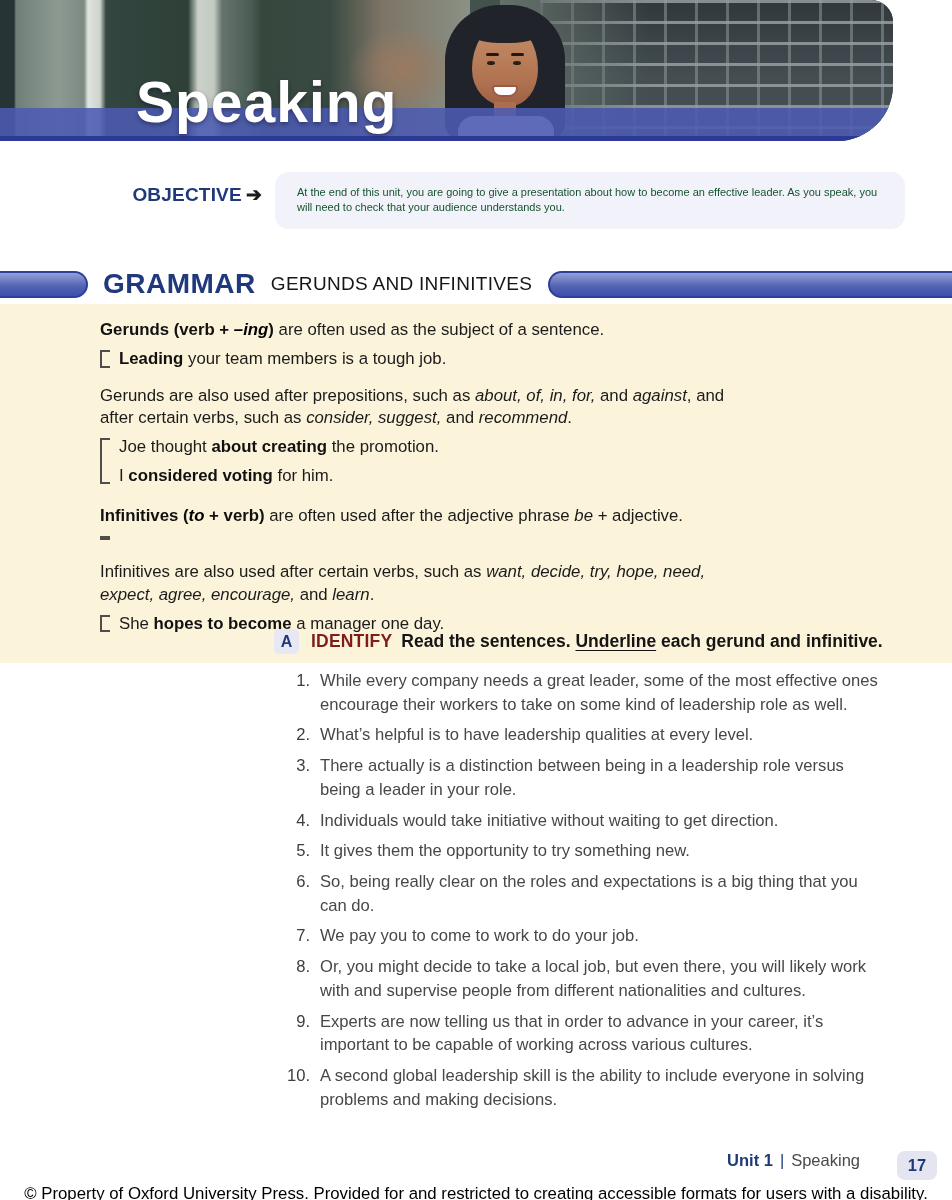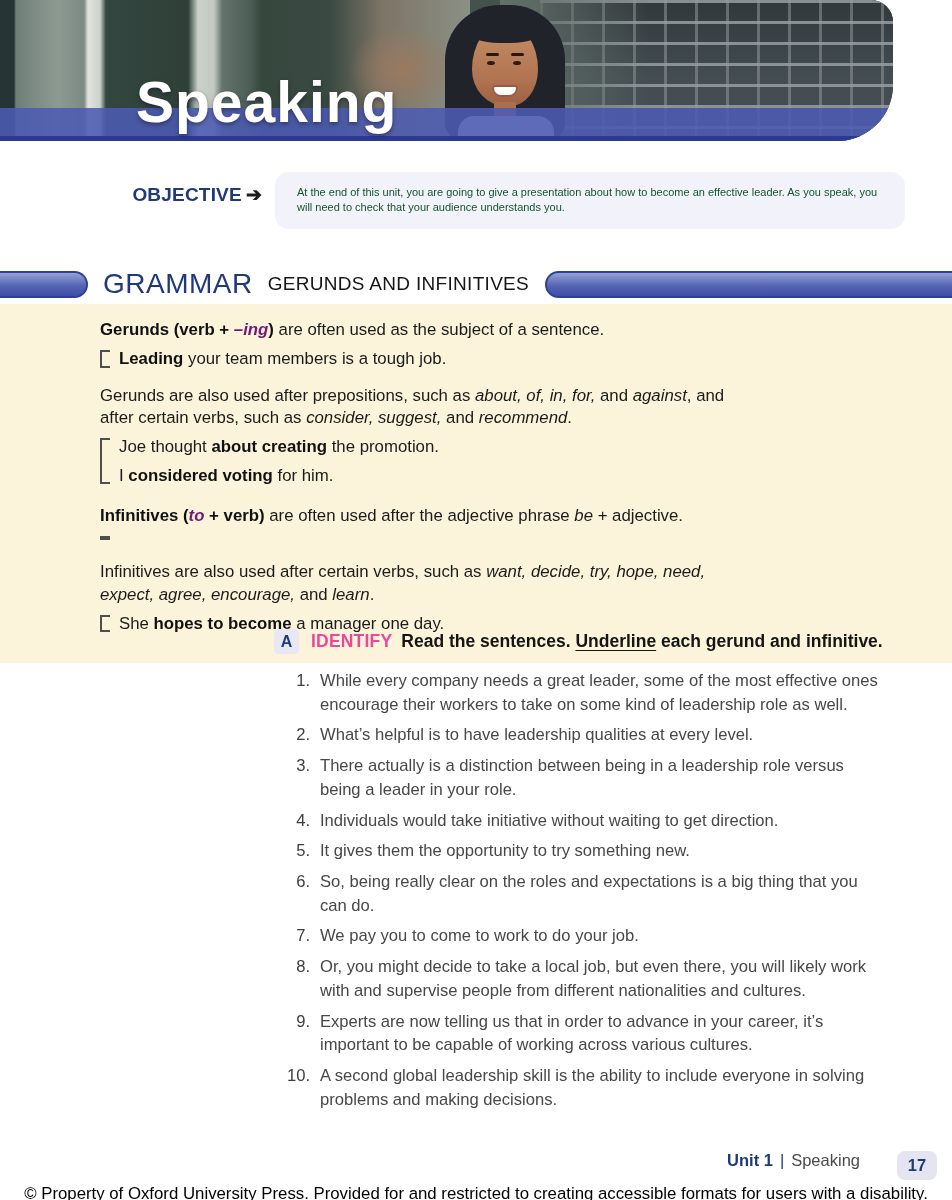--- a/index.html
+++ b/index.html
@@ -52,43 +52,43 @@
   .obj-arrow{color:#1c1c1c;margin-left:4px;font-weight:bold;}
   .obj-box{flex:1;background:#f2f3fa;border-radius:14px;padding:13px 22px 15px;
         font-size:11px;line-height:1.34;color:#14532d;}
 
   
   .gram-head{position:absolute;top:268px;left:0;right:0;display:flex;align-items:center;height:32px;}
   .pill{height:27px;box-sizing:border-box;border:2px solid #2e3f9b;
         background:linear-gradient(180deg,#95a2d4,#5565b4 55%,#3c4ea8);}
   .pill-left{width:88px;border-radius:0 14px 14px 0;border-left:none;}
   .pill-right{flex:1;margin-left:16px;border-radius:14px 0 0 14px;border-right:none;}
-  .gram-title{margin-left:15px;font-size:28px;font-weight:normal;color:#20397c;letter-spacing:0.5px;}
+  .gram-title{margin-left:15px;font-size:28px;font-weight:bold;color:#20397c;letter-spacing:0.5px;}
   .gram-sub{margin-left:15px;font-size:19px;color:#161616;letter-spacing:0.3px;white-space:nowrap;}
 
   
   .gram-panel{position:absolute;top:304px;left:0;right:0;background:#fbf3da;padding:15px 0 21px;}
   .gram-content{margin-left:100px;width:650px;font-size:16.8px;color:#1b1b1b;line-height:1.33;}
   .rule{margin:14px 0 7px;}
   .rule:first-child{margin-top:0;}
   .example{display:flex;align-items:stretch;margin:7px 0;}
   .bracket{flex:0 0 8px;border:2px solid #4e4e4e;border-right:none;margin:2px 9px 3px 0;}
   .exlines p{margin:0 0 6px;}
   .exlines p:last-child{margin-bottom:0;}
   .s-b{font-weight:bold;color:#111;}
   .s-i{font-style:italic;}
-  .s-bi{font-weight:bold;font-style:italic;color:#701a75;margin-top:19px;}
+  .s-bi{font-weight:bold;font-style:italic;color:#000000;margin-top:19px;}
   .s-u{text-decoration:underline;text-underline-offset:3px;}
 
   
   .exercise{position:absolute;top:629px;left:274px;width:640px;}
   .ex-head{display:flex;align-items:center;}
   .abox{width:25px;height:25px;background:#e7e8f3;border-radius:5px;color:#1e3a78;
         font-weight:bold;font-size:16px;display:flex;align-items:center;justify-content:center;}
-  .task{color:#ec4899;font-weight:bold;font-size:17.5px;margin-left:12px;letter-spacing:0.2px;}
+  .task{color:#7f1d1d;font-weight:bold;font-size:17.5px;margin-left:12px;letter-spacing:0.2px;}
   .instr{font-weight:bold;color:#151515;font-size:17.5px;margin-left:9px;}
   .ex-list{list-style:none;margin:15px 0 0;padding:0;}
   .item{display:flex;margin-bottom:7px;font-size:16.6px;color:#474747;line-height:1.43;}
   .num{flex:0 0 36px;text-align:right;margin-right:10px;color:#3d3d3d;}
   .txt{max-width:566px;}
 
   
   .footer{position:absolute;right:15px;bottom:20px;display:flex;align-items:flex-start;font-size:16.5px;}
   .unit{color:#1e3a78;font-weight:bold;}
   .sep{color:#1e3a78;margin:0 7px;}

